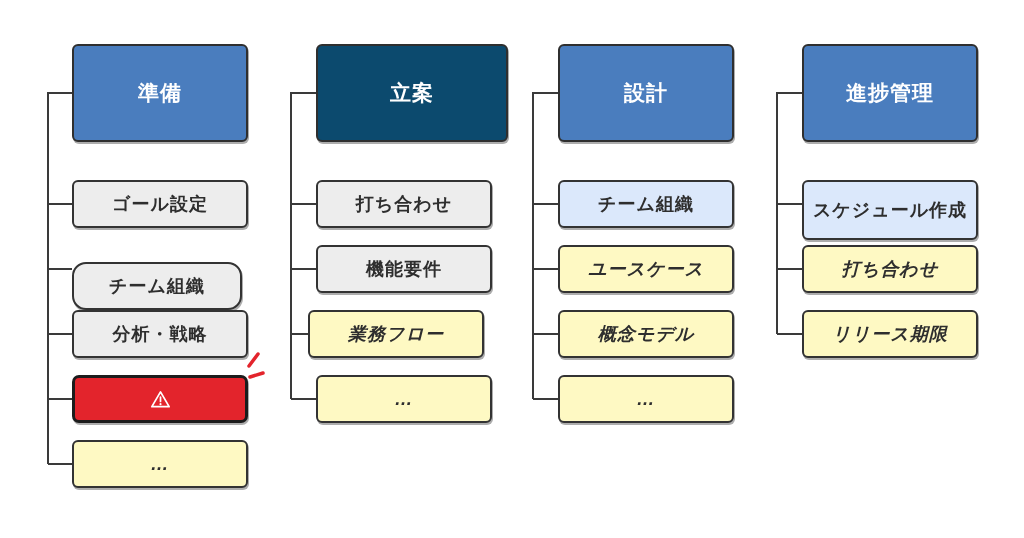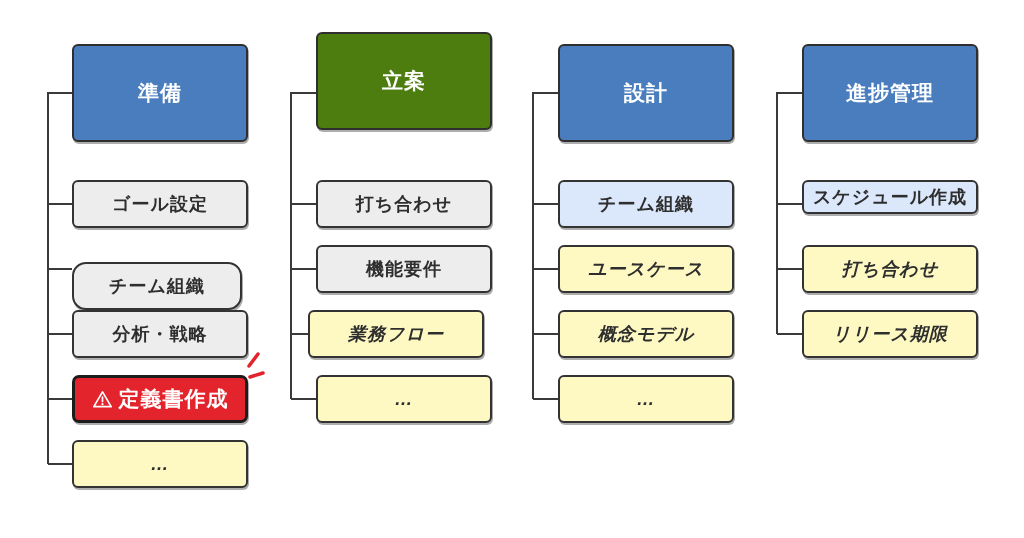--- a/index.html
+++ b/index.html
@@ -72,26 +72,25 @@
       </div>
       <div class="box item gray" style="left: 72px; top: 310px; width: 176px; height: 48px;">
         <span class="label">分析・戦略</span>
       </div>
       <div class="box item alert" style="left: 72px; top: 375px; width: 176px; height: 48px;">
         <svg class="warn-icon" width="21" height="19" viewBox="0 0 24 22" fill="none">
           <path d="M12 2.2 L22 19.3 L2 19.3 Z" stroke="#ffffff" stroke-width="2" stroke-linejoin="round" fill="none"></path>
           <line x1="12" y1="8.2" x2="12" y2="13.2" stroke="#ffffff" stroke-width="2" stroke-linecap="round"></line>
           <circle cx="12" cy="16.4" r="1.25" fill="#ffffff"></circle>
         </svg>
-        <span class="label">定義書作成</span>
       </div>
       <div class="box item white" style="left: 72px; top: 440px; width: 176px; height: 48px;">
         <span class="label">…</span>
       </div>
-      <div class="box header" style="left: 316px; top: 32px; width: 176px; height: 98px; background: #4d7c0f; color: rgb(255, 255, 255);">立案</div>
+      <div class="box header" style="left: 316px; top: 44px; width: 192px; height: 98px; background: #0c4a6e; color: rgb(255, 255, 255);">立案</div>
       <div class="box item gray" style="left: 316px; top: 180px; width: 176px; height: 48px;">
         <span class="label">打ち合わせ</span>
       </div>
       <div class="box item gray" style="left: 316px; top: 245px; width: 176px; height: 48px;">
         <span class="label">機能要件</span>
       </div>
       <div class="box item white" style="left: 308px; top: 310px; width: 176px; height: 48px;">
         <span class="label">業務フロー</span>
       </div>
       <div class="box item white" style="left: 316px; top: 375px; width: 176px; height: 48px;">
@@ -104,21 +103,21 @@
       <div class="box item white" style="left: 558px; top: 245px; width: 176px; height: 48px;">
         <span class="label">ユースケース</span>
       </div>
       <div class="box item white" style="left: 558px; top: 310px; width: 176px; height: 48px;">
         <span class="label">概念モデル</span>
       </div>
       <div class="box item white" style="left: 558px; top: 375px; width: 176px; height: 48px;">
         <span class="label">…</span>
       </div>
       <div class="box header" style="left: 802px; top: 44px; width: 176px; height: 98px; background: rgb(74, 125, 190); color: #ffffff;">進捗管理</div>
-      <div class="box item lightblue" style="left: 802px; top: 180px; width: 176px; height: 34px;">
+      <div class="box item lightblue" style="left: 802px; top: 180px; width: 176px; height: 60px;">
         <span class="label">スケジュール作成</span>
       </div>
       <div class="box item white" style="left: 802px; top: 245px; width: 176px; height: 48px;">
         <span class="label">打ち合わせ</span>
       </div>
       <div class="box item white" style="left: 802px; top: 310px; width: 176px; height: 48px;">
         <span class="label">リリース期限</span>
       </div>
     </div>
 </div>

